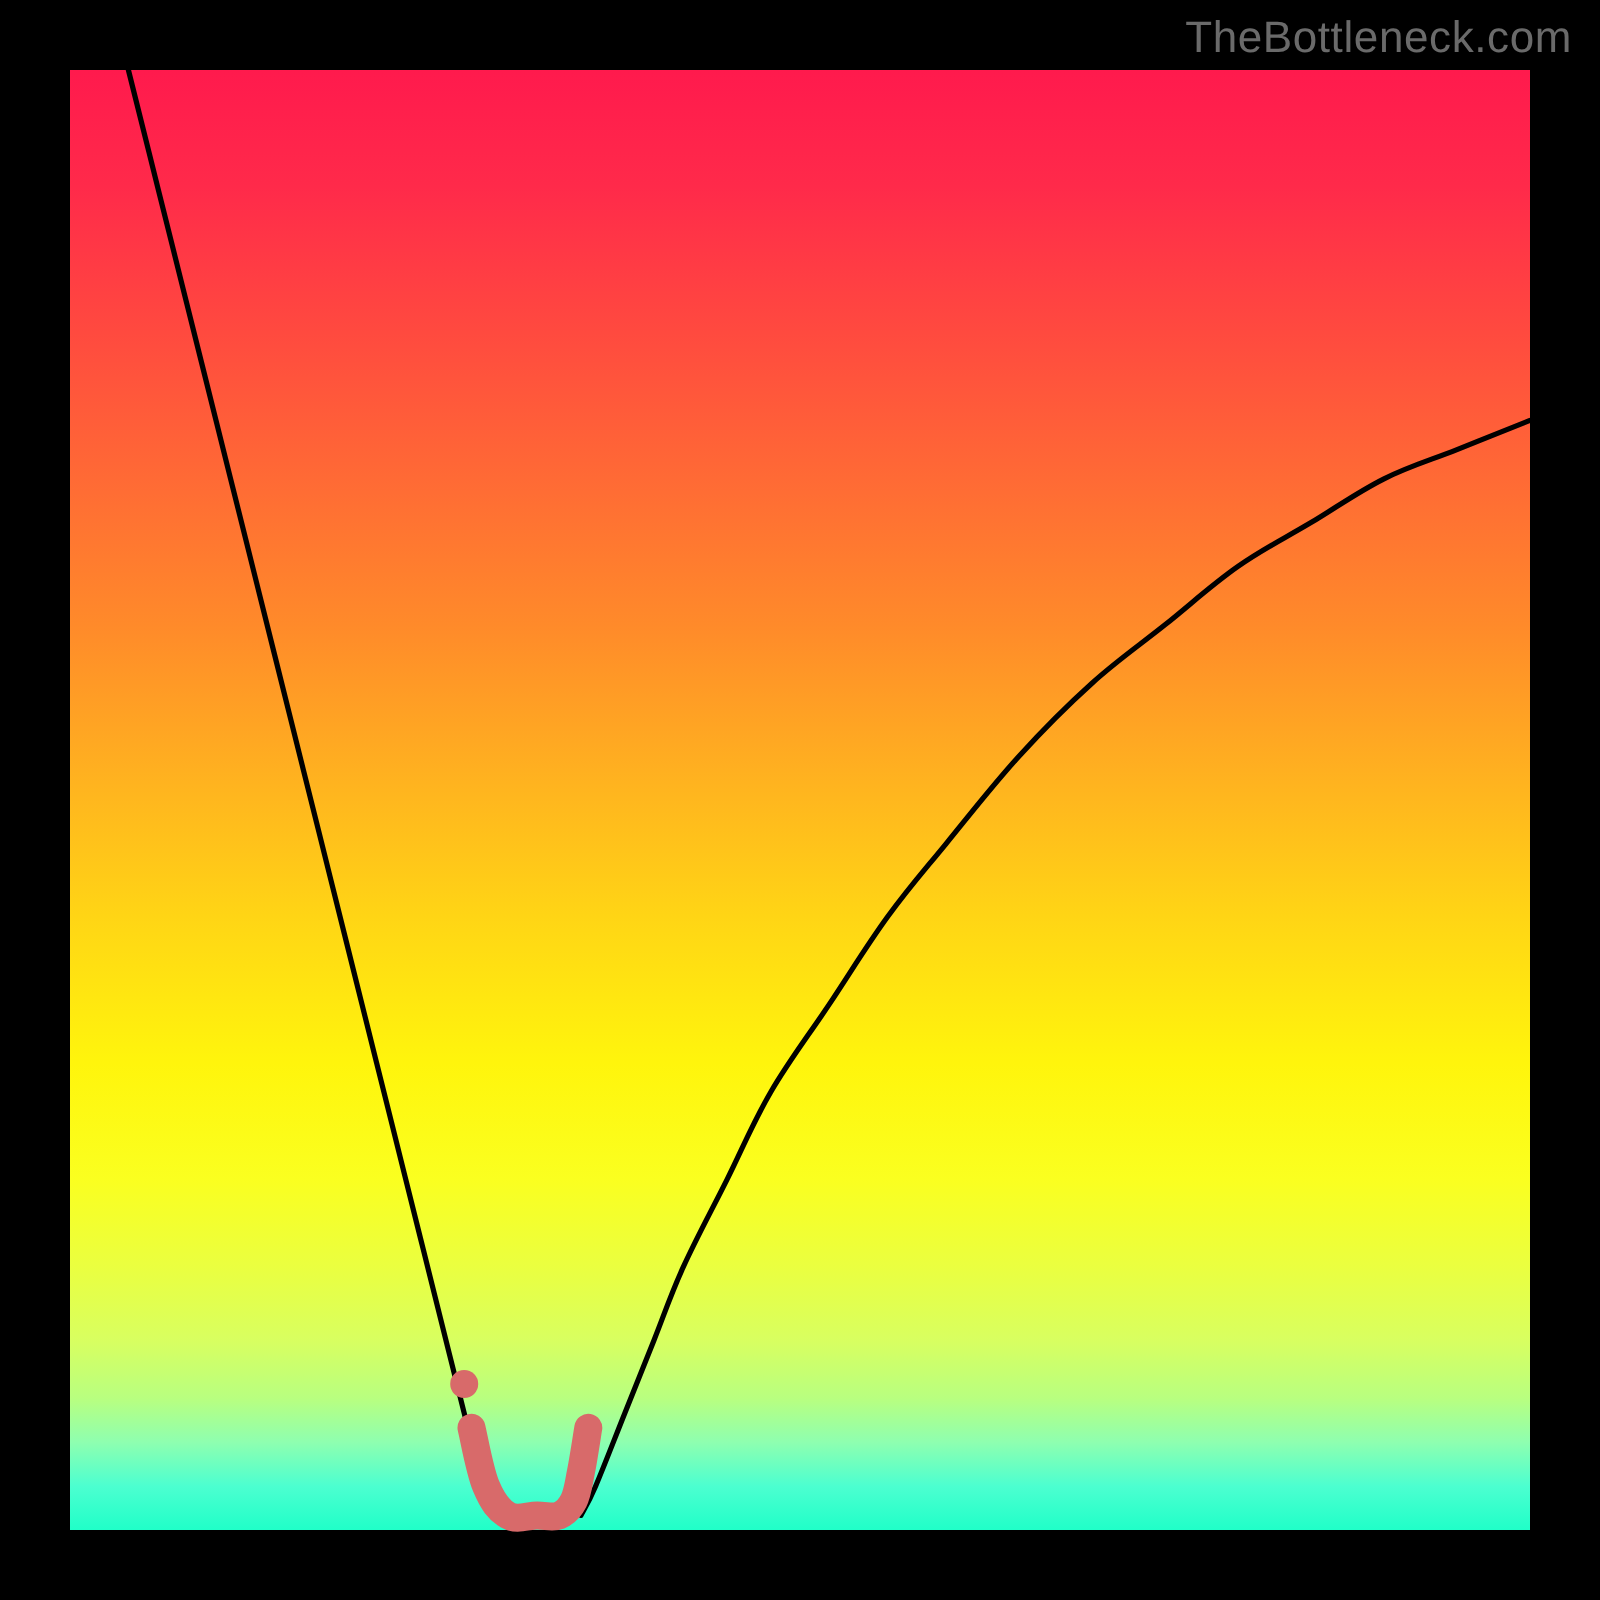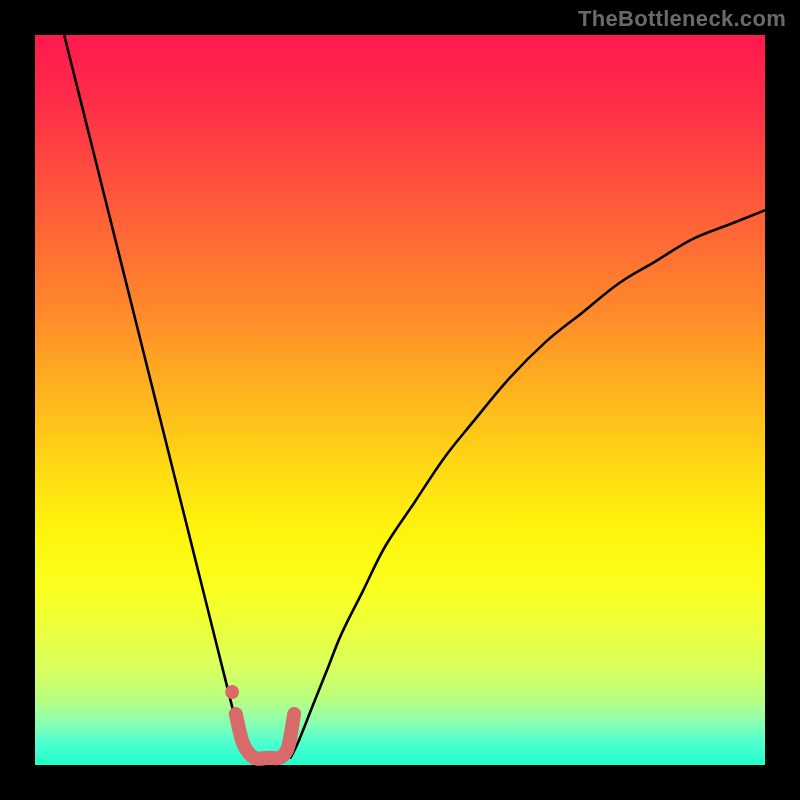--- a/index.html
+++ b/index.html
@@ -42,21 +42,21 @@
       #4cffd0 97%,
       #20ffc8 100%
     );
   }
   .watermark {
     position: absolute;
     top: 6px;
     right: 14px;
     color: #6a6a6a;
     font-size: 22px;
-    font-weight: 700;
+    font-weight: 400;
     letter-spacing: 0.3px;
     user-select: none;
   }
   svg.curves {
     position: absolute;
     left: 0;
     top: 0;
     width: 730px;
     height: 730px;
     overflow: visible;

